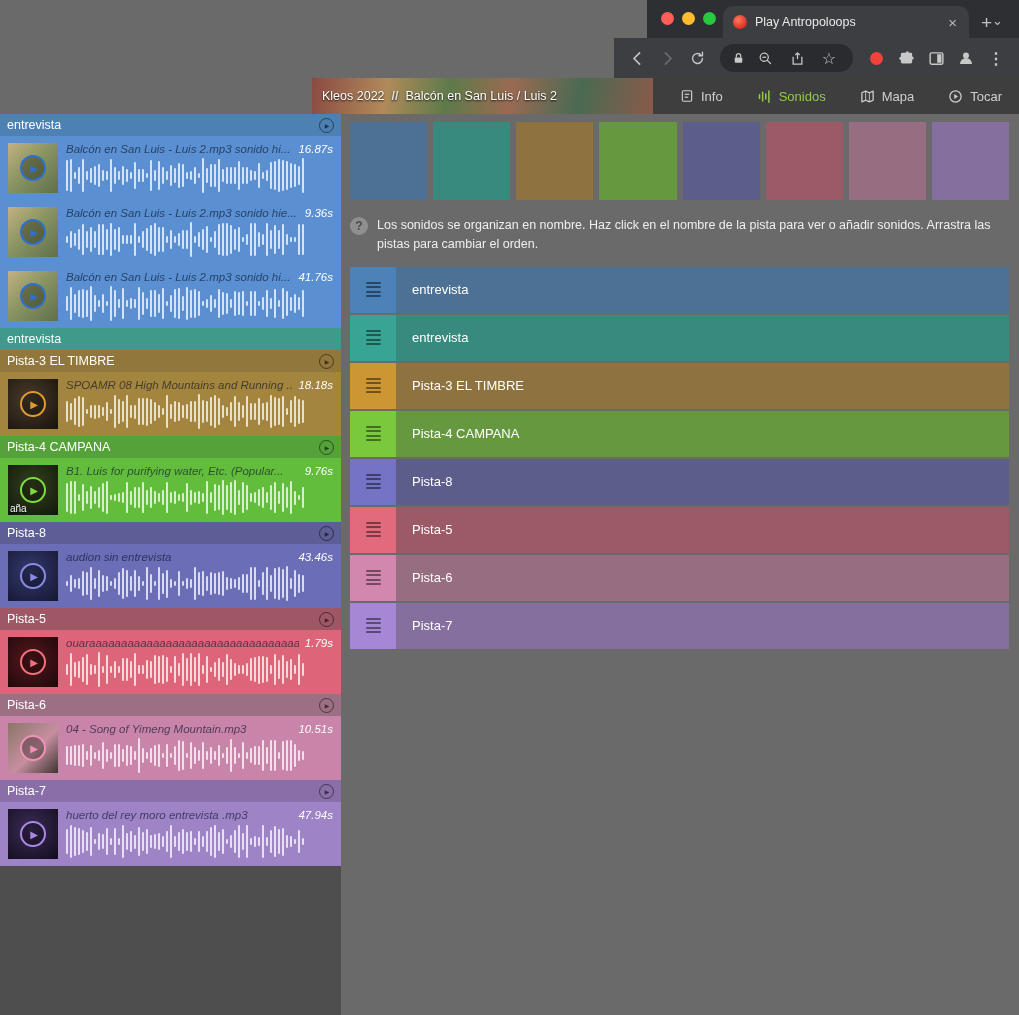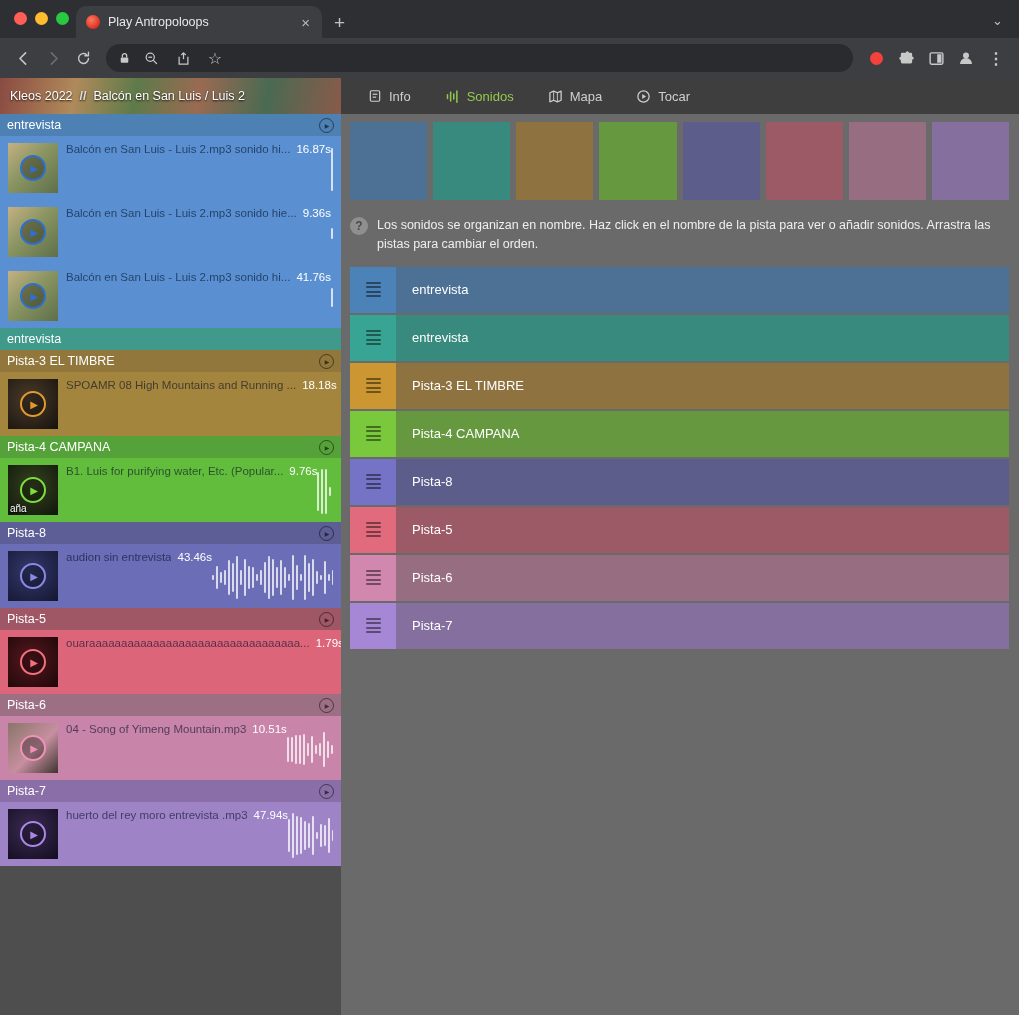--- a/index.html
+++ b/index.html
@@ -1,18 +1,18 @@
 <!DOCTYPE html>
 <html><head>
 <meta charset="utf-8">
 <style>
   * { margin:0; padding:0; box-sizing:border-box; }
   html,body { width:1019px; height:1015px; overflow:hidden; background:#6a6a6a;
     font-family:"Liberation Sans", sans-serif; }
-  .app { width:1019px; height:1015px; display:flex; flex-direction:column; }
+  .app { width:1019px; height:1015px; display:flex; flex-direction:column;align-items:flex-end; }
 
   
   .tabstrip { height:38px; background:#2e2f32; position:relative; display:flex; align-items:flex-end; flex:none; }
   .traffic { position:absolute; left:14px; top:12px; display:flex; gap:8px; }
   .tl { width:13px; height:13px; border-radius:50%; display:inline-block; cursor:pointer; }
   .tl.red{background:#ff5f57}.tl.yellow{background:#febc2e}.tl.green{background:#28c840}
   .tab { margin-left:76px; width:246px; height:32px; background:#3d3e41; border-radius:10px 10px 0 0;
     display:flex; align-items:center; padding:0 10px; gap:8px; cursor:pointer; }
   .favicon { width:14px; height:14px; border-radius:50%; flex:none;
     background:radial-gradient(circle at 38% 35%, #ff7a5c, #d93025 70%); }
@@ -59,21 +59,21 @@
     padding:0 7px; cursor:pointer; }
   .tname { color:#fff; font-size:12.5px; }
   .playbtn { width:15px; height:15px; border-radius:50%; border:1.5px solid rgba(0,0,0,.5);
     display:flex; align-items:center; justify-content:center; cursor:pointer; flex:none; }
   .playbtn::after { content:"▶"; font-size:6px; color:rgba(0,0,0,.6); margin-left:1px; }
   .clip { height:64px; flex:none; display:flex; gap:8px; padding:7px 8px; cursor:pointer; }
   .thumb { width:50px; height:50px; flex:none; display:flex; align-items:center; justify-content:center; position:relative; }
   .tplay { width:26px; height:26px; border-radius:50%; border:2px solid; background:rgba(0,0,0,.3);
     display:flex; align-items:center; justify-content:center; font-size:10px; padding-left:2px; }
   .thumb-label { position:absolute; left:2px; bottom:1px; color:#fff; font-size:10px; text-shadow:0 1px 1px #000; }
-  .cbody { flex:1; min-width:0; display:flex; flex-direction:row; }
+  .cbody { flex:1; min-width:0; display:flex; flex-direction:column;font-style:italic; }
   .crow { display:flex; justify-content:space-between; gap:6px; font-size:11.5px; }
   .ctitle { color:rgba(5,15,40,.62); white-space:nowrap; overflow:hidden; flex:1; min-width:0; }
   .cdur { color:#fff; flex:none; }
   .waveform { flex:1; display:flex; align-items:center; gap:2px; margin-top:3px; overflow:hidden; cursor:pointer; }
   .waveform span { width:2px; flex:none; background:rgba(255,255,255,.75); border-radius:1px; }
   .hintrow { height:33px; flex:none; display:flex; align-items:center; padding:0 8px; font-size:11.5px; }
 
   
   .ph-a { background:linear-gradient(135deg,#c4b183,#8a9562 45%,#5e6f4a); }
   .ph-b { background:radial-gradient(circle at 42% 40%,#4a3b2a,#17120d); }

